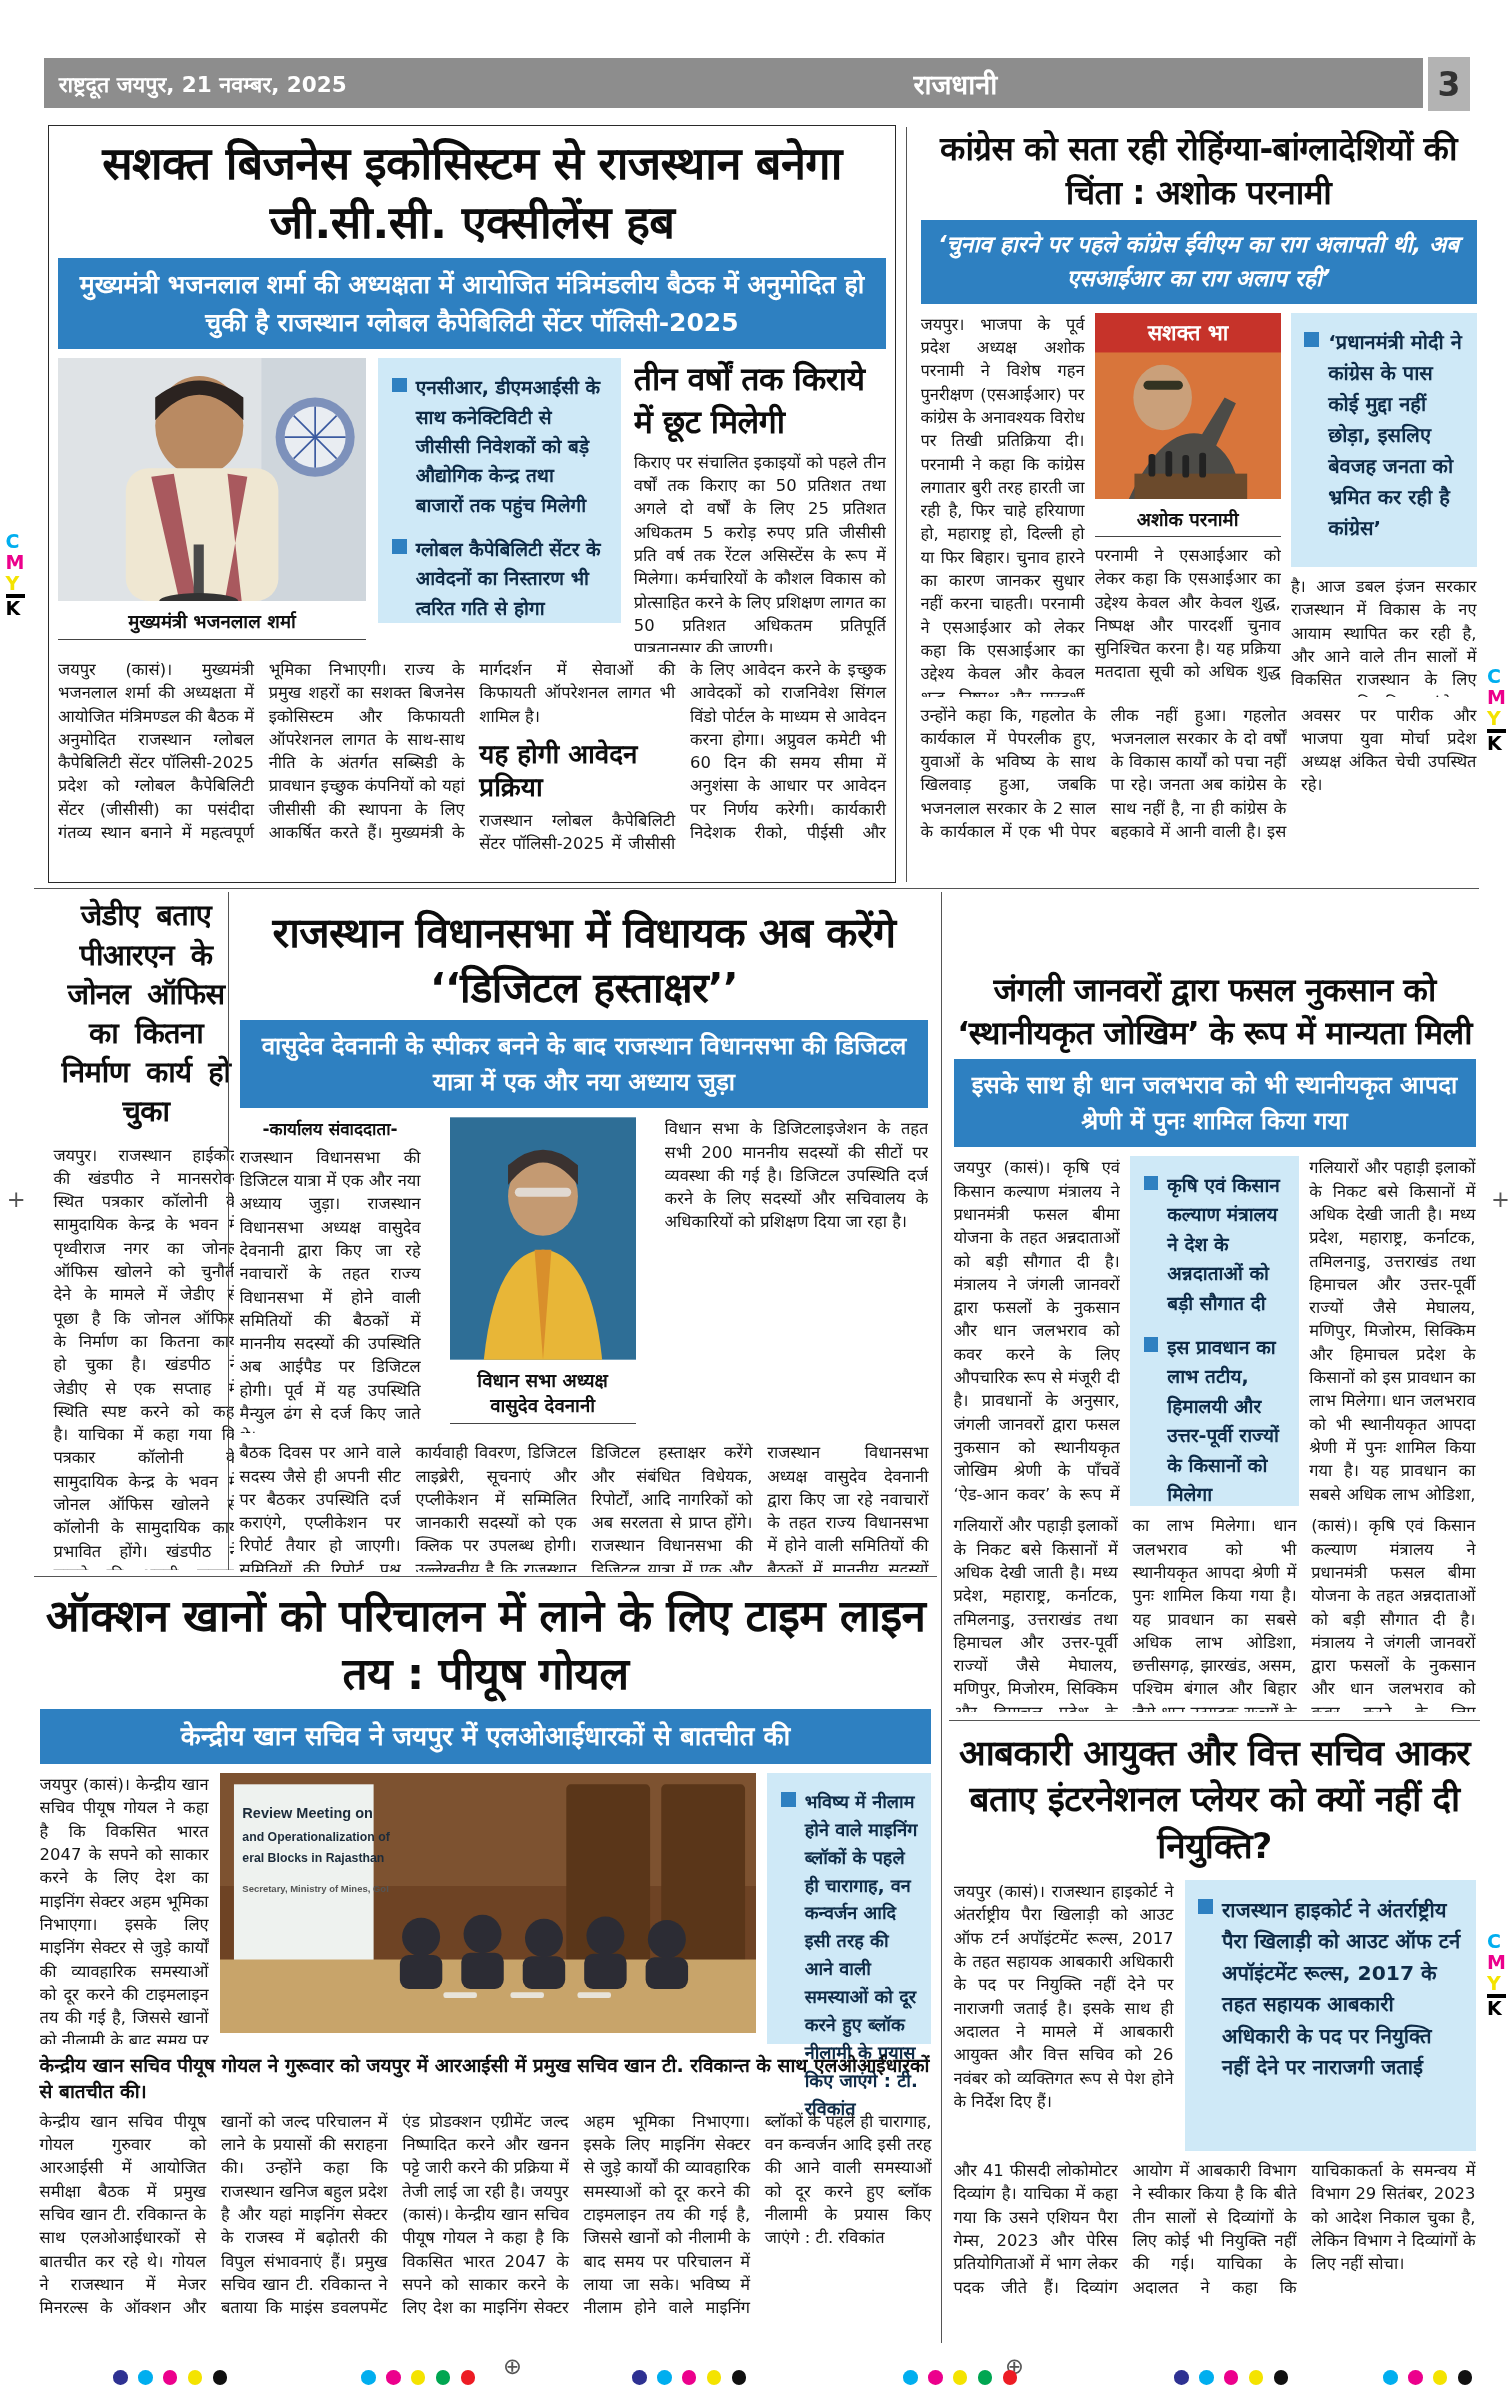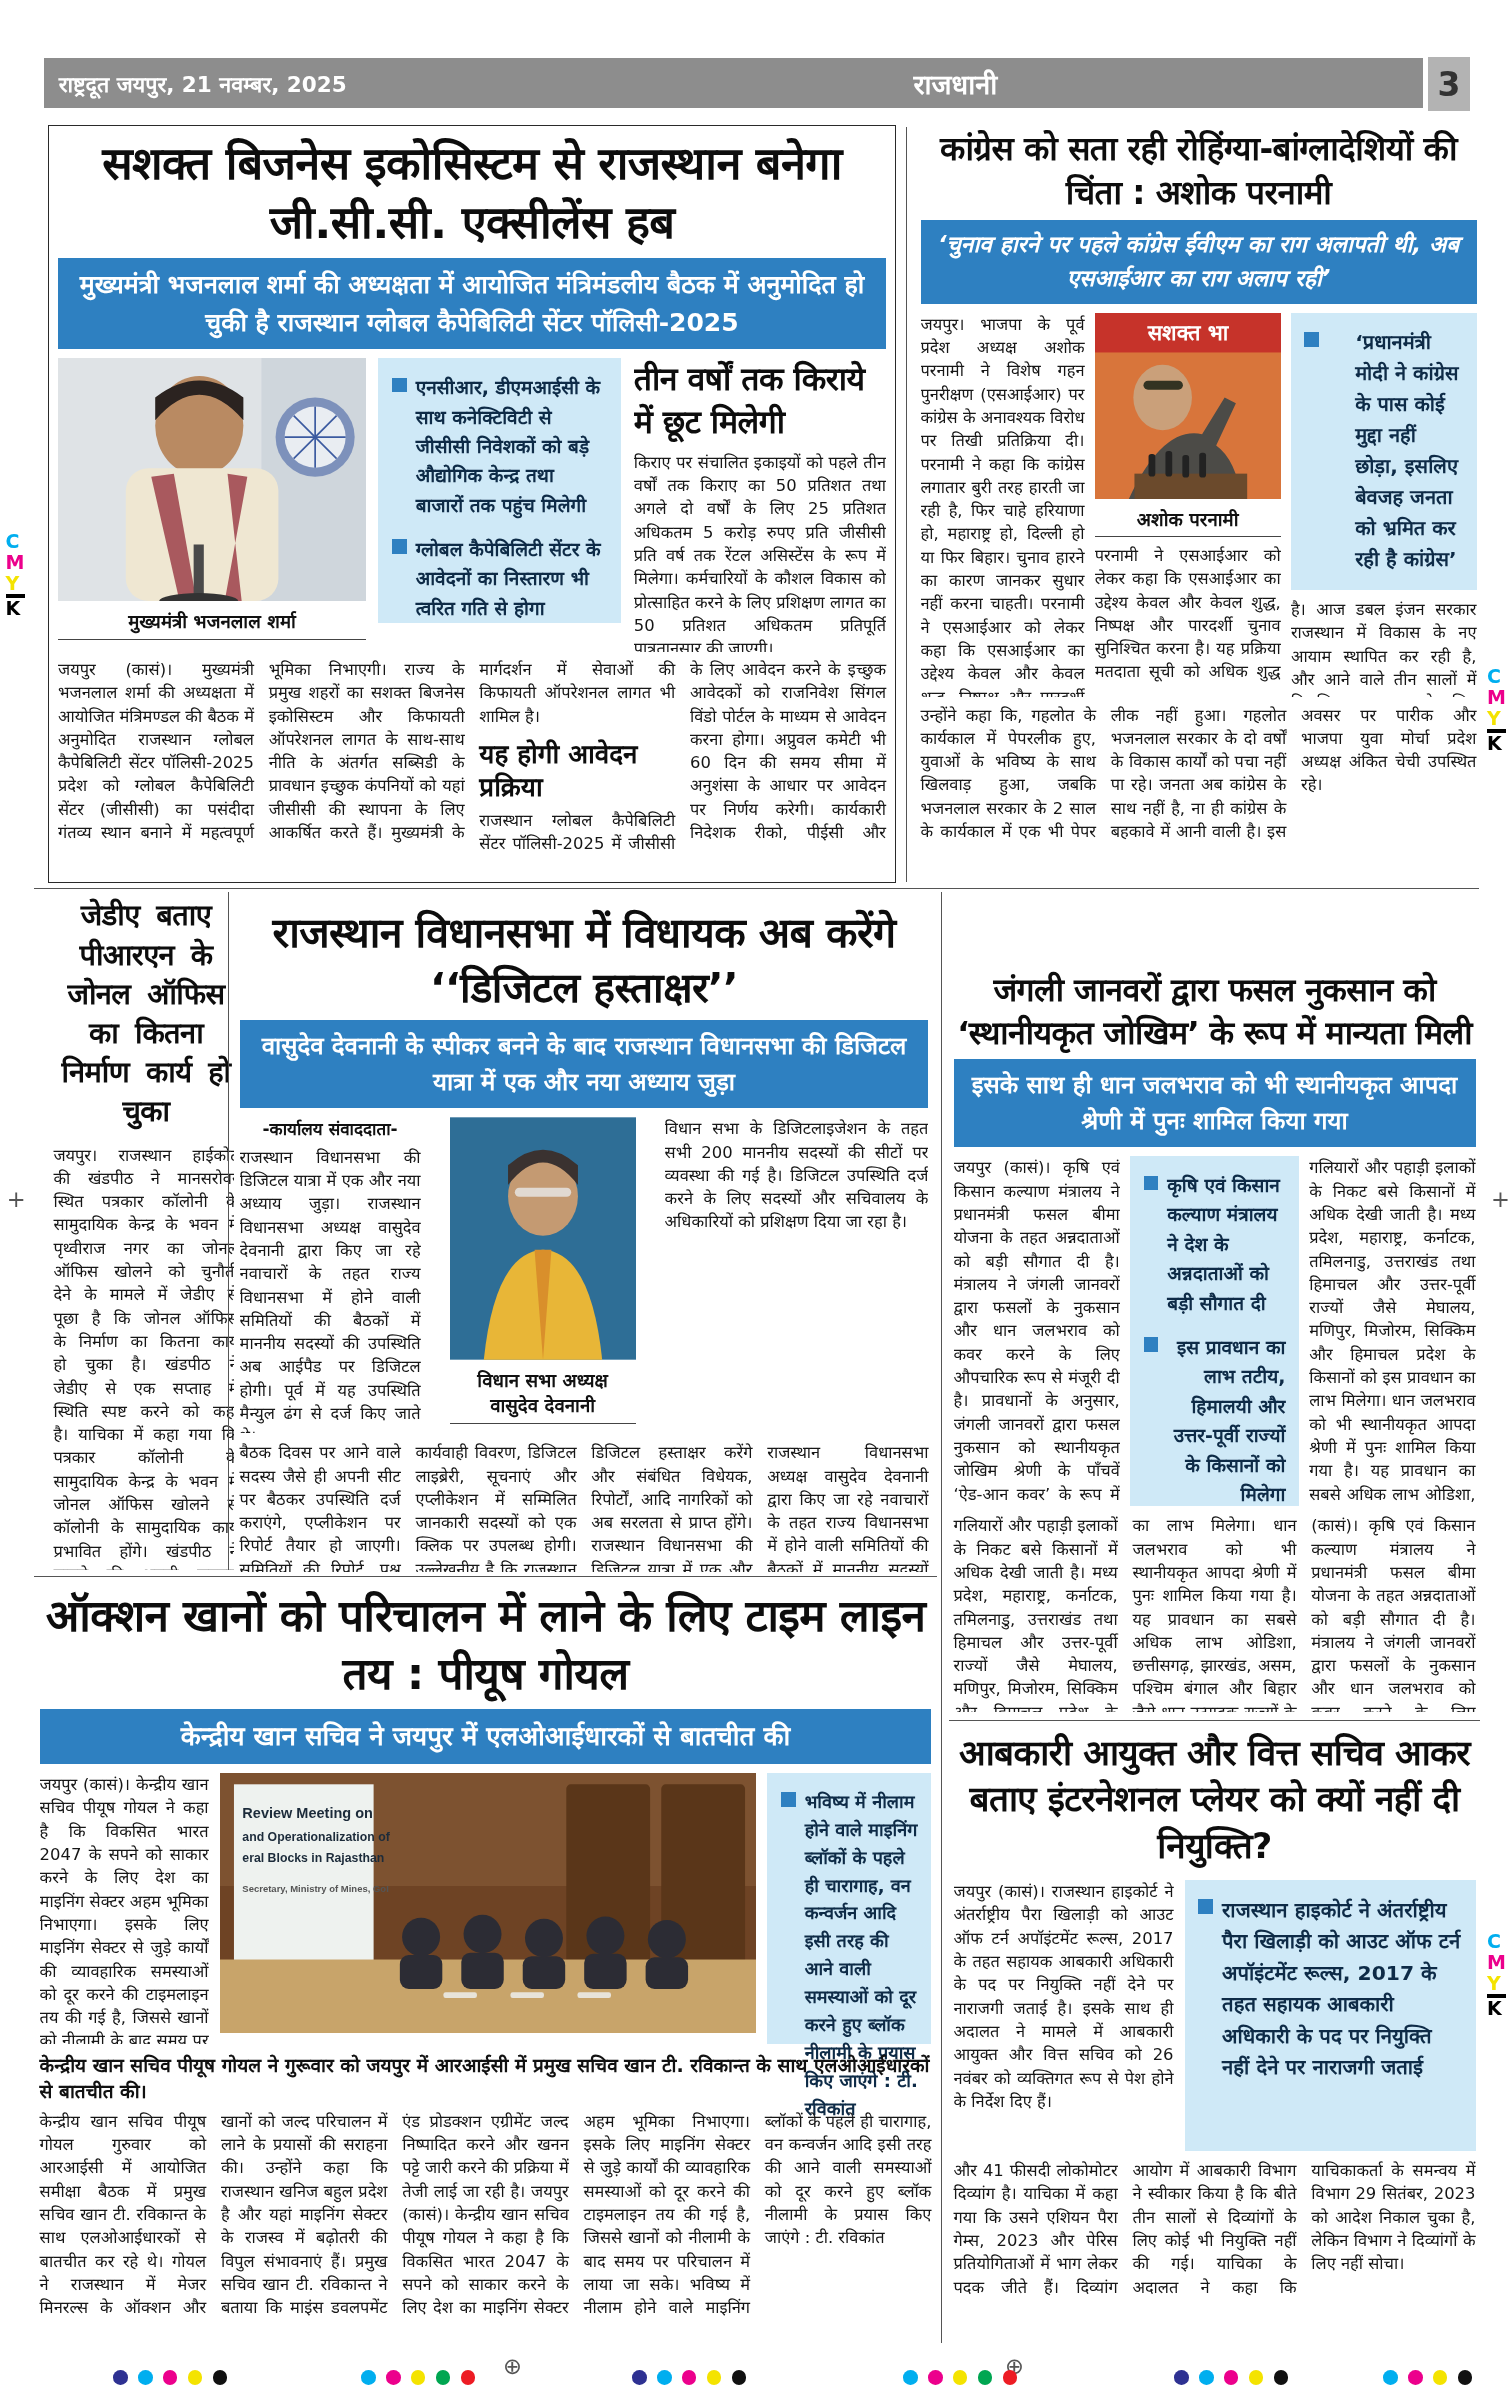--- a/index.html
+++ b/index.html
@@ -124,21 +124,21 @@
               <rect x="185" y="248" width="12" height="44" rx="5"></rect>
             </g>
         </svg>
         <div class="caption">अशोक परनामी</div>
         <div class="body" style="margin-top:6.8px;height:141px;overflow:hidden;">
           <span>परनामी ने एसआईआर को लेकर कहा कि एसआईआर का उद्देश्य केवल और केवल शुद्ध, निष्पक्ष और पारदर्शी चुनाव सुनिश्चित करना है। यह प्रक्रिया मतदाता सूची को अधिक शुद्ध बनाने के लिए चलाई जा रही है।</span>
         </div>
       </div>
       <div style="flex:1;overflow:hidden;">
         <div class="lightbox" style="font-size:20px;">
-          <div class="bullet" style="margin-bottom:0;gap:27px;">
+          <div class="bullet" style="margin-bottom:8px;">
               <span class="sq"></span>
             <span>‘प्रधानमंत्री मोदी ने कांग्रेस के पास कोई मुद्दा नहीं छोड़ा, इसलिए बेवजह जनता को भ्रमित कर रही है कांग्रेस’</span>
             </div>
         </div>
         <div class="body" style="margin-top:8px;">है। आज डबल इंजन सरकार राजस्थान में विकास के नए आयाम स्थापित कर रही है, और आने वाले तीन सालों में विकसित राजस्थान के लिए आयाम स्थापित किए जाएंगे।</div>
       </div>
     </div>
     <div class="bodycols" style="column-count:3;height:169px;margin-top:6.8px;">
       <span>उन्होंने कहा कि, गहलोत के कार्यकाल में पेपरलीक हुए, युवाओं के भविष्य के साथ खिलवाड़ हुआ, जबकि भजनलाल सरकार के 2 साल के कार्यकाल में एक भी पेपर लीक नहीं हुआ। गहलोत भजनलाल सरकार के दो वर्षों के विकास कार्यों को पचा नहीं पा रहे। जनता अब कांग्रेस के साथ नहीं है, ना ही कांग्रेस के बहकावे में आनी वाली है। इस अवसर पर पारीक और भाजपा युवा मोर्चा प्रदेश अध्यक्ष अंकित चेची उपस्थित रहे।</span>
     </div>
@@ -182,21 +182,21 @@
     <div style="display:flex;gap:10.2px;margin-top:9px;height:350px;">
       <div class="body" style="flex:1;overflow:hidden;">
         <span>जयपुर (कासं)। कृषि एवं किसान कल्याण मंत्रालय ने प्रधानमंत्री फसल बीमा योजना के तहत अन्नदाताओं को बड़ी सौगात दी है। मंत्रालय ने जंगली जानवरों द्वारा फसलों के नुकसान और धान जलभराव को कवर करने के लिए औपचारिक रूप से मंजूरी दी है।</span>
         <span>प्रावधानों के अनुसार, जंगली जानवरों द्वारा फसल नुकसान को स्थानीयकृत जोखिम श्रेणी के पाँचवें ‘ऐड-आन कवर’ के रूप में मान्यता दी गई है।</span>
       </div>
       <div class="lightbox" style="width:169px;flex:0 0 169px;font-size:19px;box-sizing:border-box;">
         <div class="bullet">
             <span class="sq"></span>
           <span>कृषि एवं किसान कल्याण मंत्रालय ने देश के अन्नदाताओं को बड़ी सौगात दी</span>
           </div>
-        <div class="bullet" style="margin-bottom:0;text-align:right;">
+        <div class="bullet" style="margin-bottom:0;">
             <span class="sq"></span>
           <span>इस प्रावधान का लाभ तटीय, हिमालयी और उत्तर-पूर्वी राज्यों के किसानों को मिलेगा</span>
           </div>
       </div>
       <div class="body" style="flex:1;overflow:hidden;">
         <span>गलियारों और पहाड़ी इलाकों के निकट बसे किसानों में अधिक देखी जाती है। मध्य प्रदेश, महाराष्ट्र, कर्नाटक, तमिलनाडु, उत्तराखंड तथा हिमाचल और उत्तर-पूर्वी राज्यों जैसे मेघालय, मणिपुर, मिजोरम, सिक्किम और हिमाचल प्रदेश के किसानों को इस प्रावधान का लाभ मिलेगा। धान जलभराव को भी स्थानीयकृत आपदा श्रेणी में पुनः शामिल किया गया है। यह प्रावधान का सबसे अधिक लाभ ओडिशा, छत्तीसगढ़, झारखंड, असम, पश्चिम बंगाल और बिहार जैसे धान उत्पादक राज्यों के किसानों को मिलेगा।</span>
       </div>
     </div>
     <div class="bodycols" style="column-count:3;height:237px;margin-top:8px;">
       <span>गलियारों और पहाड़ी इलाकों के निकट बसे किसानों में अधिक देखी जाती है। मध्य प्रदेश, महाराष्ट्र, कर्नाटक, तमिलनाडु, उत्तराखंड तथा हिमाचल और उत्तर-पूर्वी राज्यों जैसे मेघालय, मणिपुर, मिजोरम, सिक्किम और हिमाचल प्रदेश के किसानों को इस प्रावधान का लाभ मिलेगा। धान जलभराव को भी स्थानीयकृत आपदा श्रेणी में पुनः शामिल किया गया है। यह प्रावधान का सबसे अधिक लाभ ओडिशा, छत्तीसगढ़, झारखंड, असम, पश्चिम बंगाल और बिहार जैसे धान उत्पादक राज्यों के किसानों को मिलेगा।</span>

